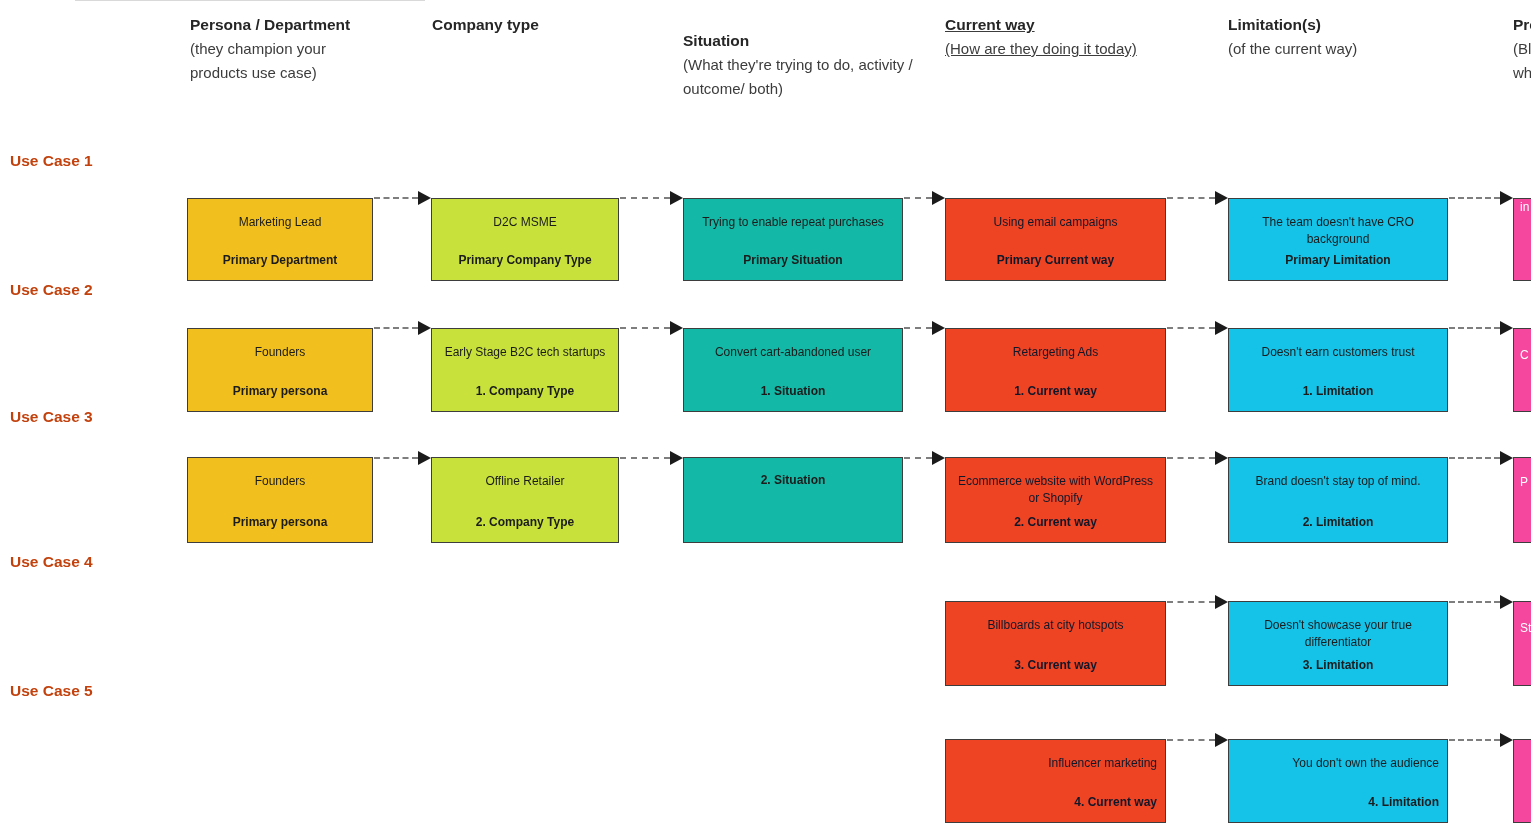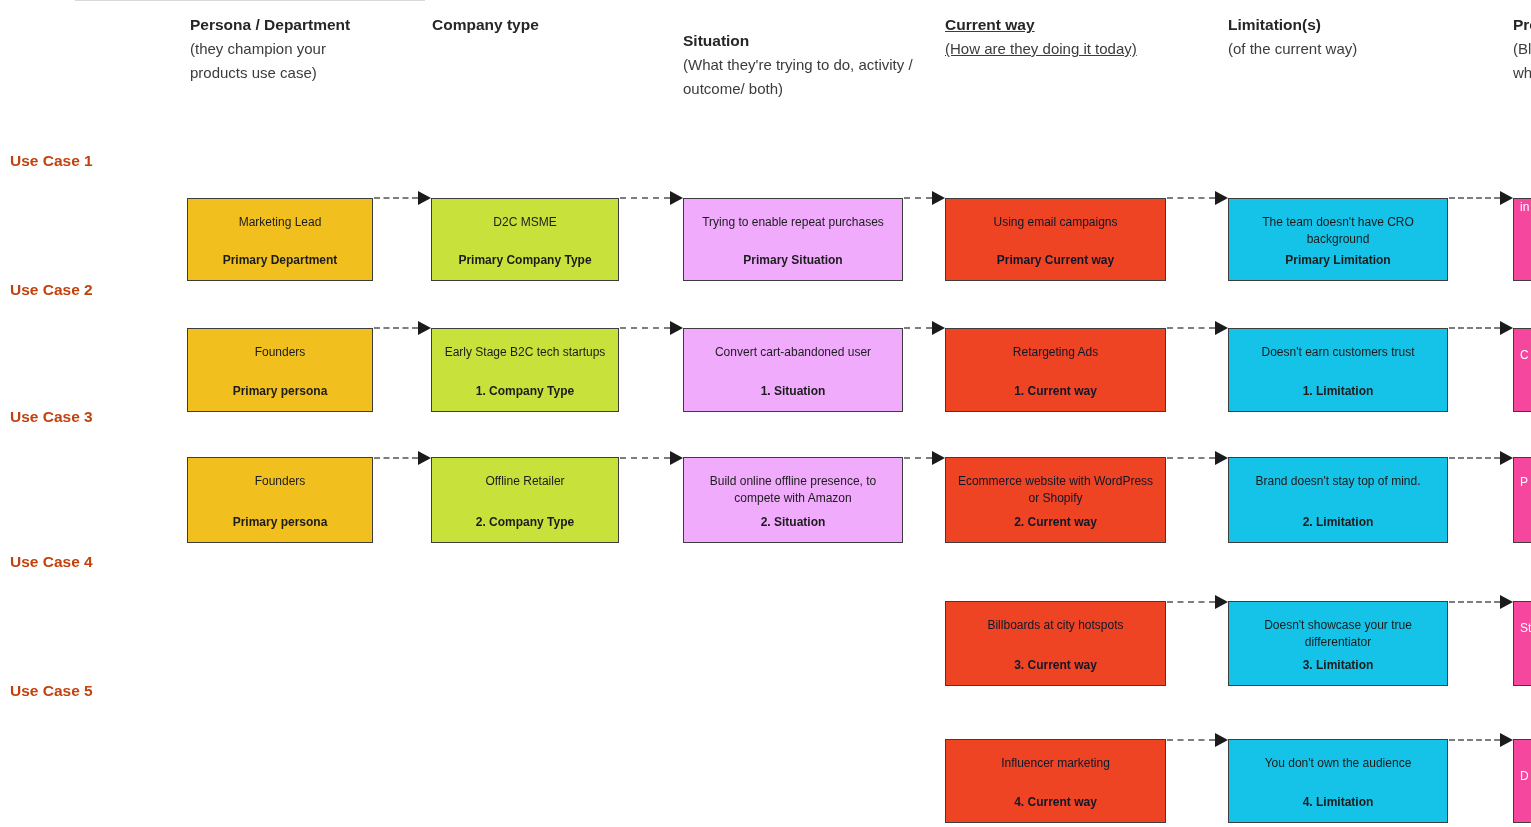--- a/index.html
+++ b/index.html
@@ -44,24 +44,24 @@
   .c-company    { left:431px;  width:188px; }
   .c-situation  { left:683px;  width:220px; }
   .c-current    { left:945px;  width:221px; }
   .c-limitation { left:1228px; width:220px; }
   .c-problem    { left:1513px; width:220px; align-items:flex-start; text-align:left;
                   justify-content:flex-start; padding:0 0 0 6px; }
   .r-1 { top:157px; height:83px; }
   .r-2 { top:287px; height:84px; }
   .r-3 { top:416px; height:86px; }
   .r-4 { top:560px; height:85px; }
-  .r-5 { top:698px; height:84px; }
+  .r-5 { top:698px; height:84px;align-items:flex-end; }
   .bg-yellow      { background:#F2C01E; }
   .bg-yellowgreen { background:#C9E23B; }
-  .bg-green       { background:#f0abfc; }
+  .bg-green       { background:#14b8a6;text-align:right; }
   .bg-red         { background:#EE4424; color:#0f172a; }
   .bg-cyan        { background:#15C3E9; }
   .bg-pink        { background:#F4479D; color:#ffffff; }
   .frag-1 { } .frag-2 { padding-top:18px; } .frag-3 { padding-top:16px; }
   .frag-4 { padding-top:18px; } .frag-5 { padding-top:28px; }
 
   
   .arrow { position:absolute; height:0; border-top:2px dashed #7e7e7e; }
   .arrow::after {
     content:""; position:absolute; right:-13px; top:-8px;
@@ -176,21 +176,20 @@
     <div class="title">Founders</div>
     <div class="label">Primary persona</div>
   </div>
   <div class="arrow a-1 ay-3"></div>
   <div class="node bg-yellowgreen c-company r-3">
     <div class="title">Offline Retailer</div>
     <div class="label">2. Company Type</div>
   </div>
   <div class="arrow a-2 ay-3"></div>
   <div class="node bg-green c-situation r-3">
-    <div class="title">Build online offline presence, to compete with Amazon</div>
     <div class="label">2. Situation</div>
   </div>
   <div class="arrow a-3 ay-3"></div>
   <div class="node bg-red c-current r-3">
     <div class="title">Ecommerce website with WordPress or Shopify</div>
     <div class="label">2. Current way</div>
   </div>
   <div class="arrow a-4 ay-3"></div>
   <div class="node bg-cyan c-limitation r-3">
     <div class="title">Brand doesn't stay top of mind.</div>

